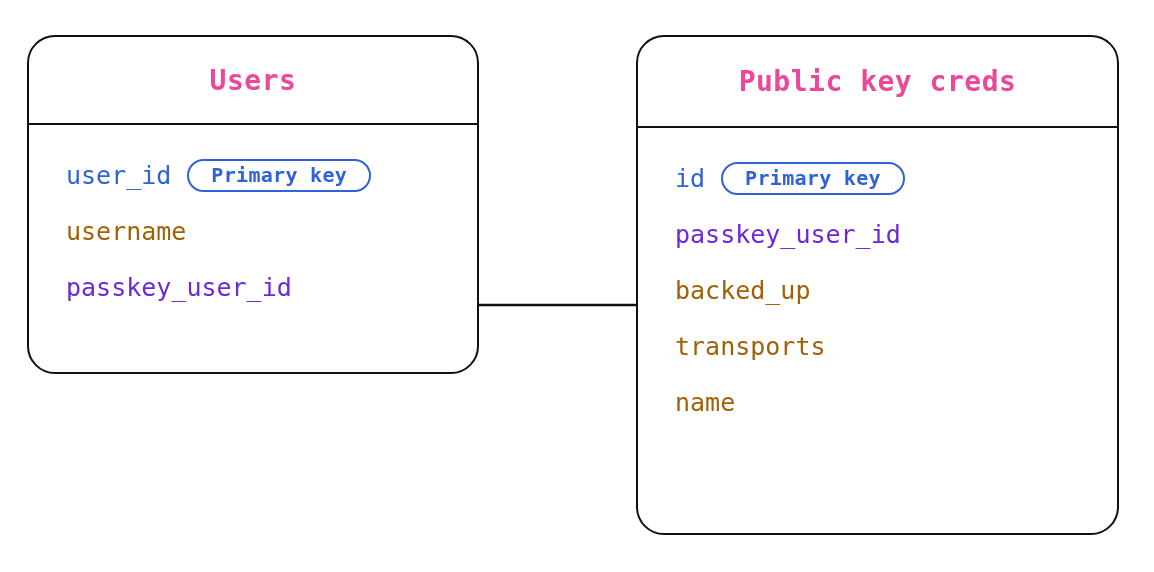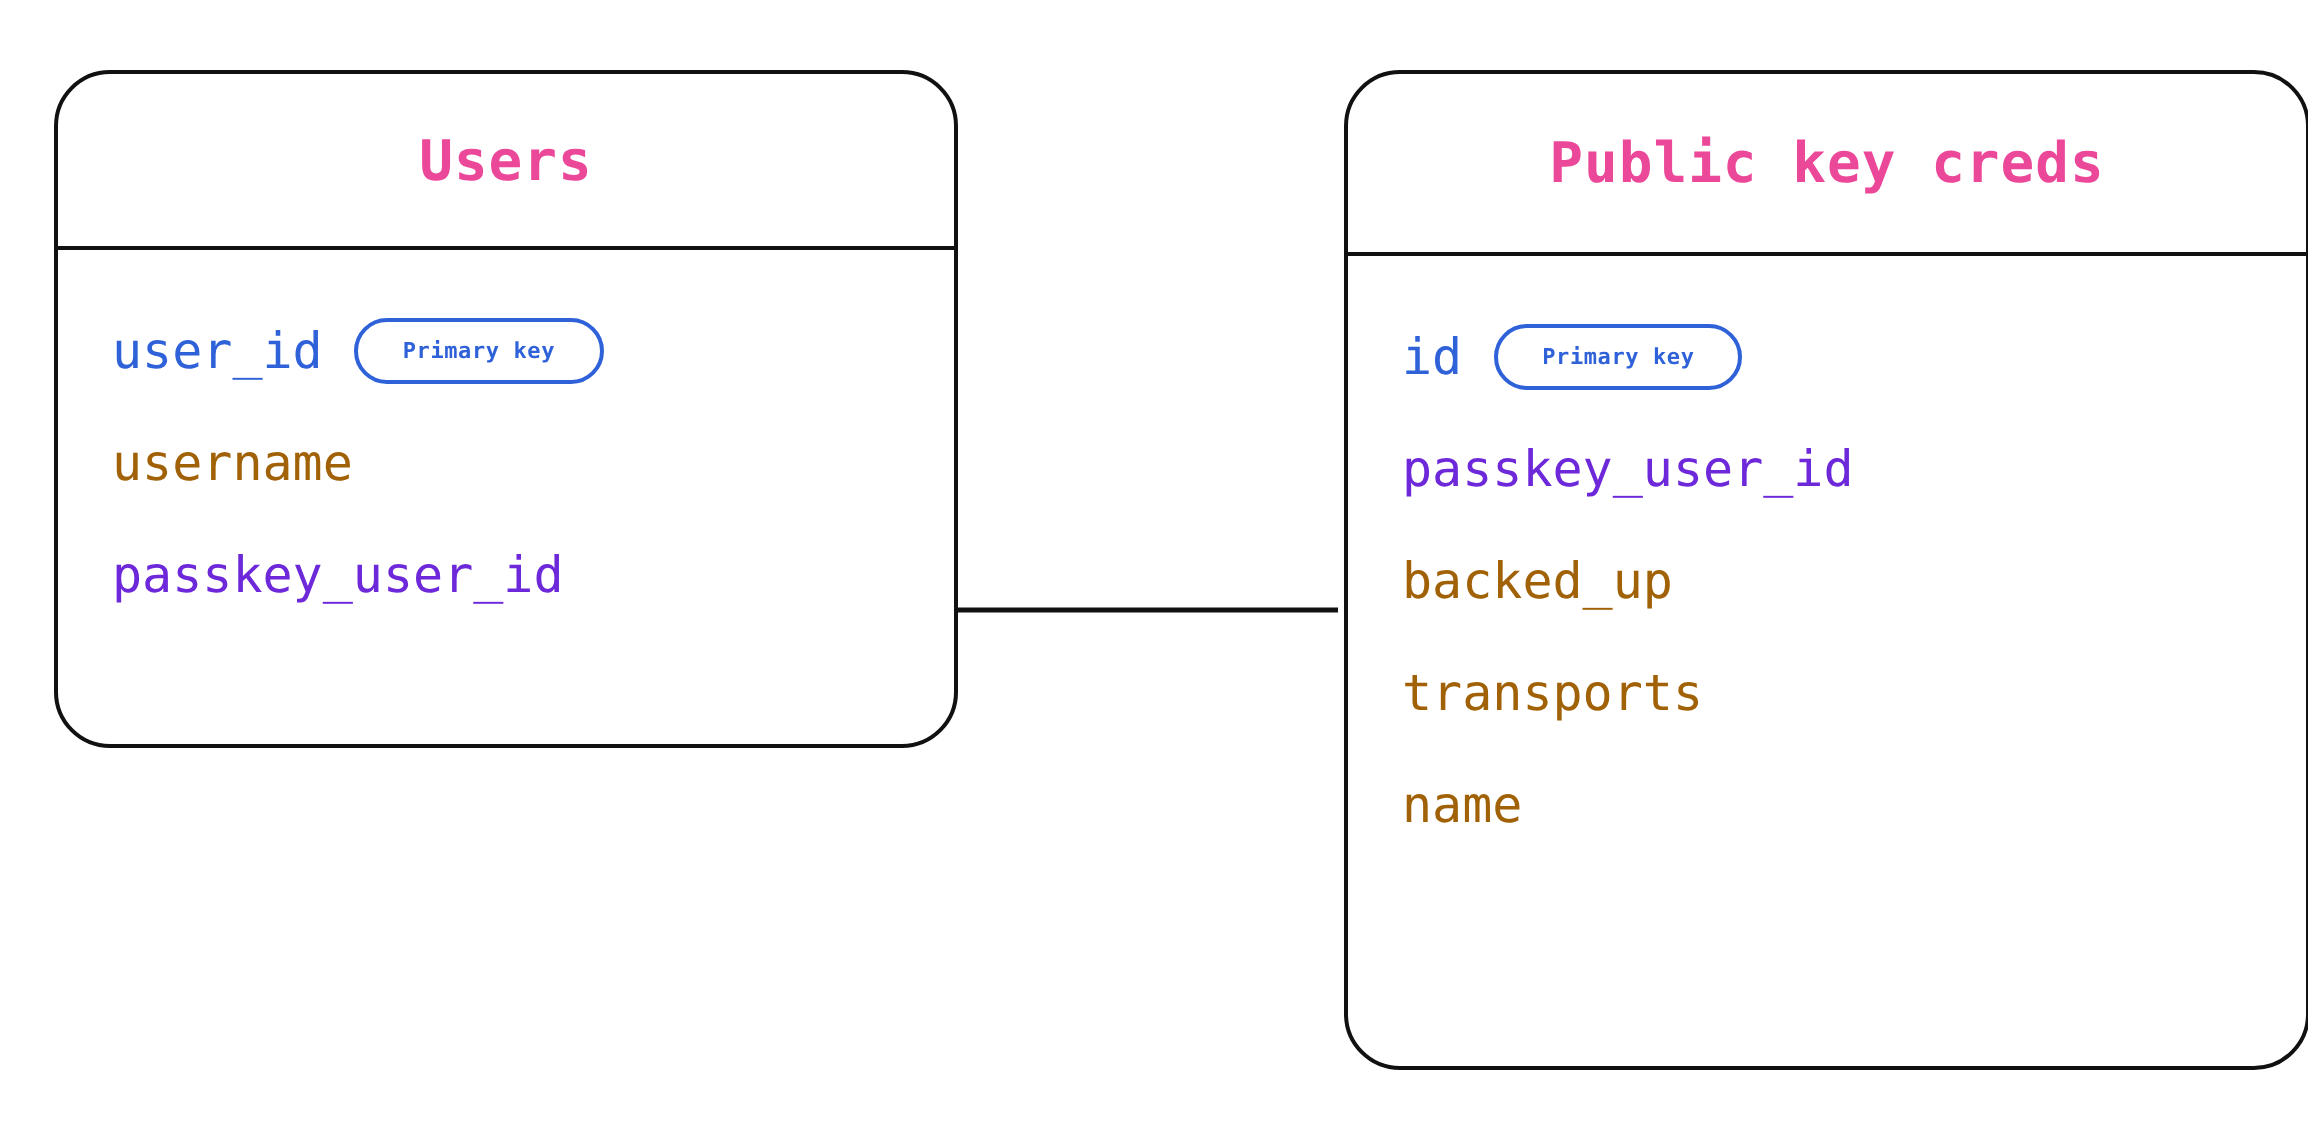--- a/index.html
+++ b/index.html
@@ -60,21 +60,21 @@
   .entity-fields {
     box-sizing: border-box;
     padding: 22px 0 0 0;
   }
 
   .field-row {
     box-sizing: border-box;
     height: 56px;
     display: flex;
     align-items: center;
-    padding-left: 27px;
+    padding-left: 37px;
   }
 
   .field-name {
     font-family: "DejaVu Sans Mono", monospace;
     font-weight: 400;
     font-size: 25px;
     color: #a16207;
     white-space: nowrap;
     letter-spacing: 0px;
   }
@@ -91,21 +91,21 @@
     padding: 0 22px;
     box-sizing: border-box;
     border: 2px solid #2f62d8;
     border-radius: 999px;
     background: #ffffff;
   }
 
   .field-badge-text {
     font-family: "DejaVu Sans Mono", monospace;
     font-weight: 700;
-    font-size: 11px;
+    font-size: 20px;
     letter-spacing: 0.3px;
     color: #2f62d8;
     white-space: nowrap;
   }
 </style>
 </head>
 <body>
 
 <div id="canvas">
 
@@ -130,21 +130,21 @@
         <span class="field-name">username</span>
       </div>
 
       <div class="field-row">
         <span class="field-name is-fk">passkey_user_id</span>
       </div>
 
     </div>
   </div>
 
-  <div class="entity" style="left:672px; top:35px; width:483px; height:500px;">
+  <div class="entity" style="left:636px; top:35px; width:483px; height:500px;">
     <div class="entity-header" style="height:91px;">
       <span class="entity-title">Public key creds</span>
     </div>
     <div class="entity-fields">
 
       <div class="field-row">
         <span class="field-name is-pk">id</span>
         <span class="field-badge">
           <span class="field-badge-text">Primary key</span>
         </span>

